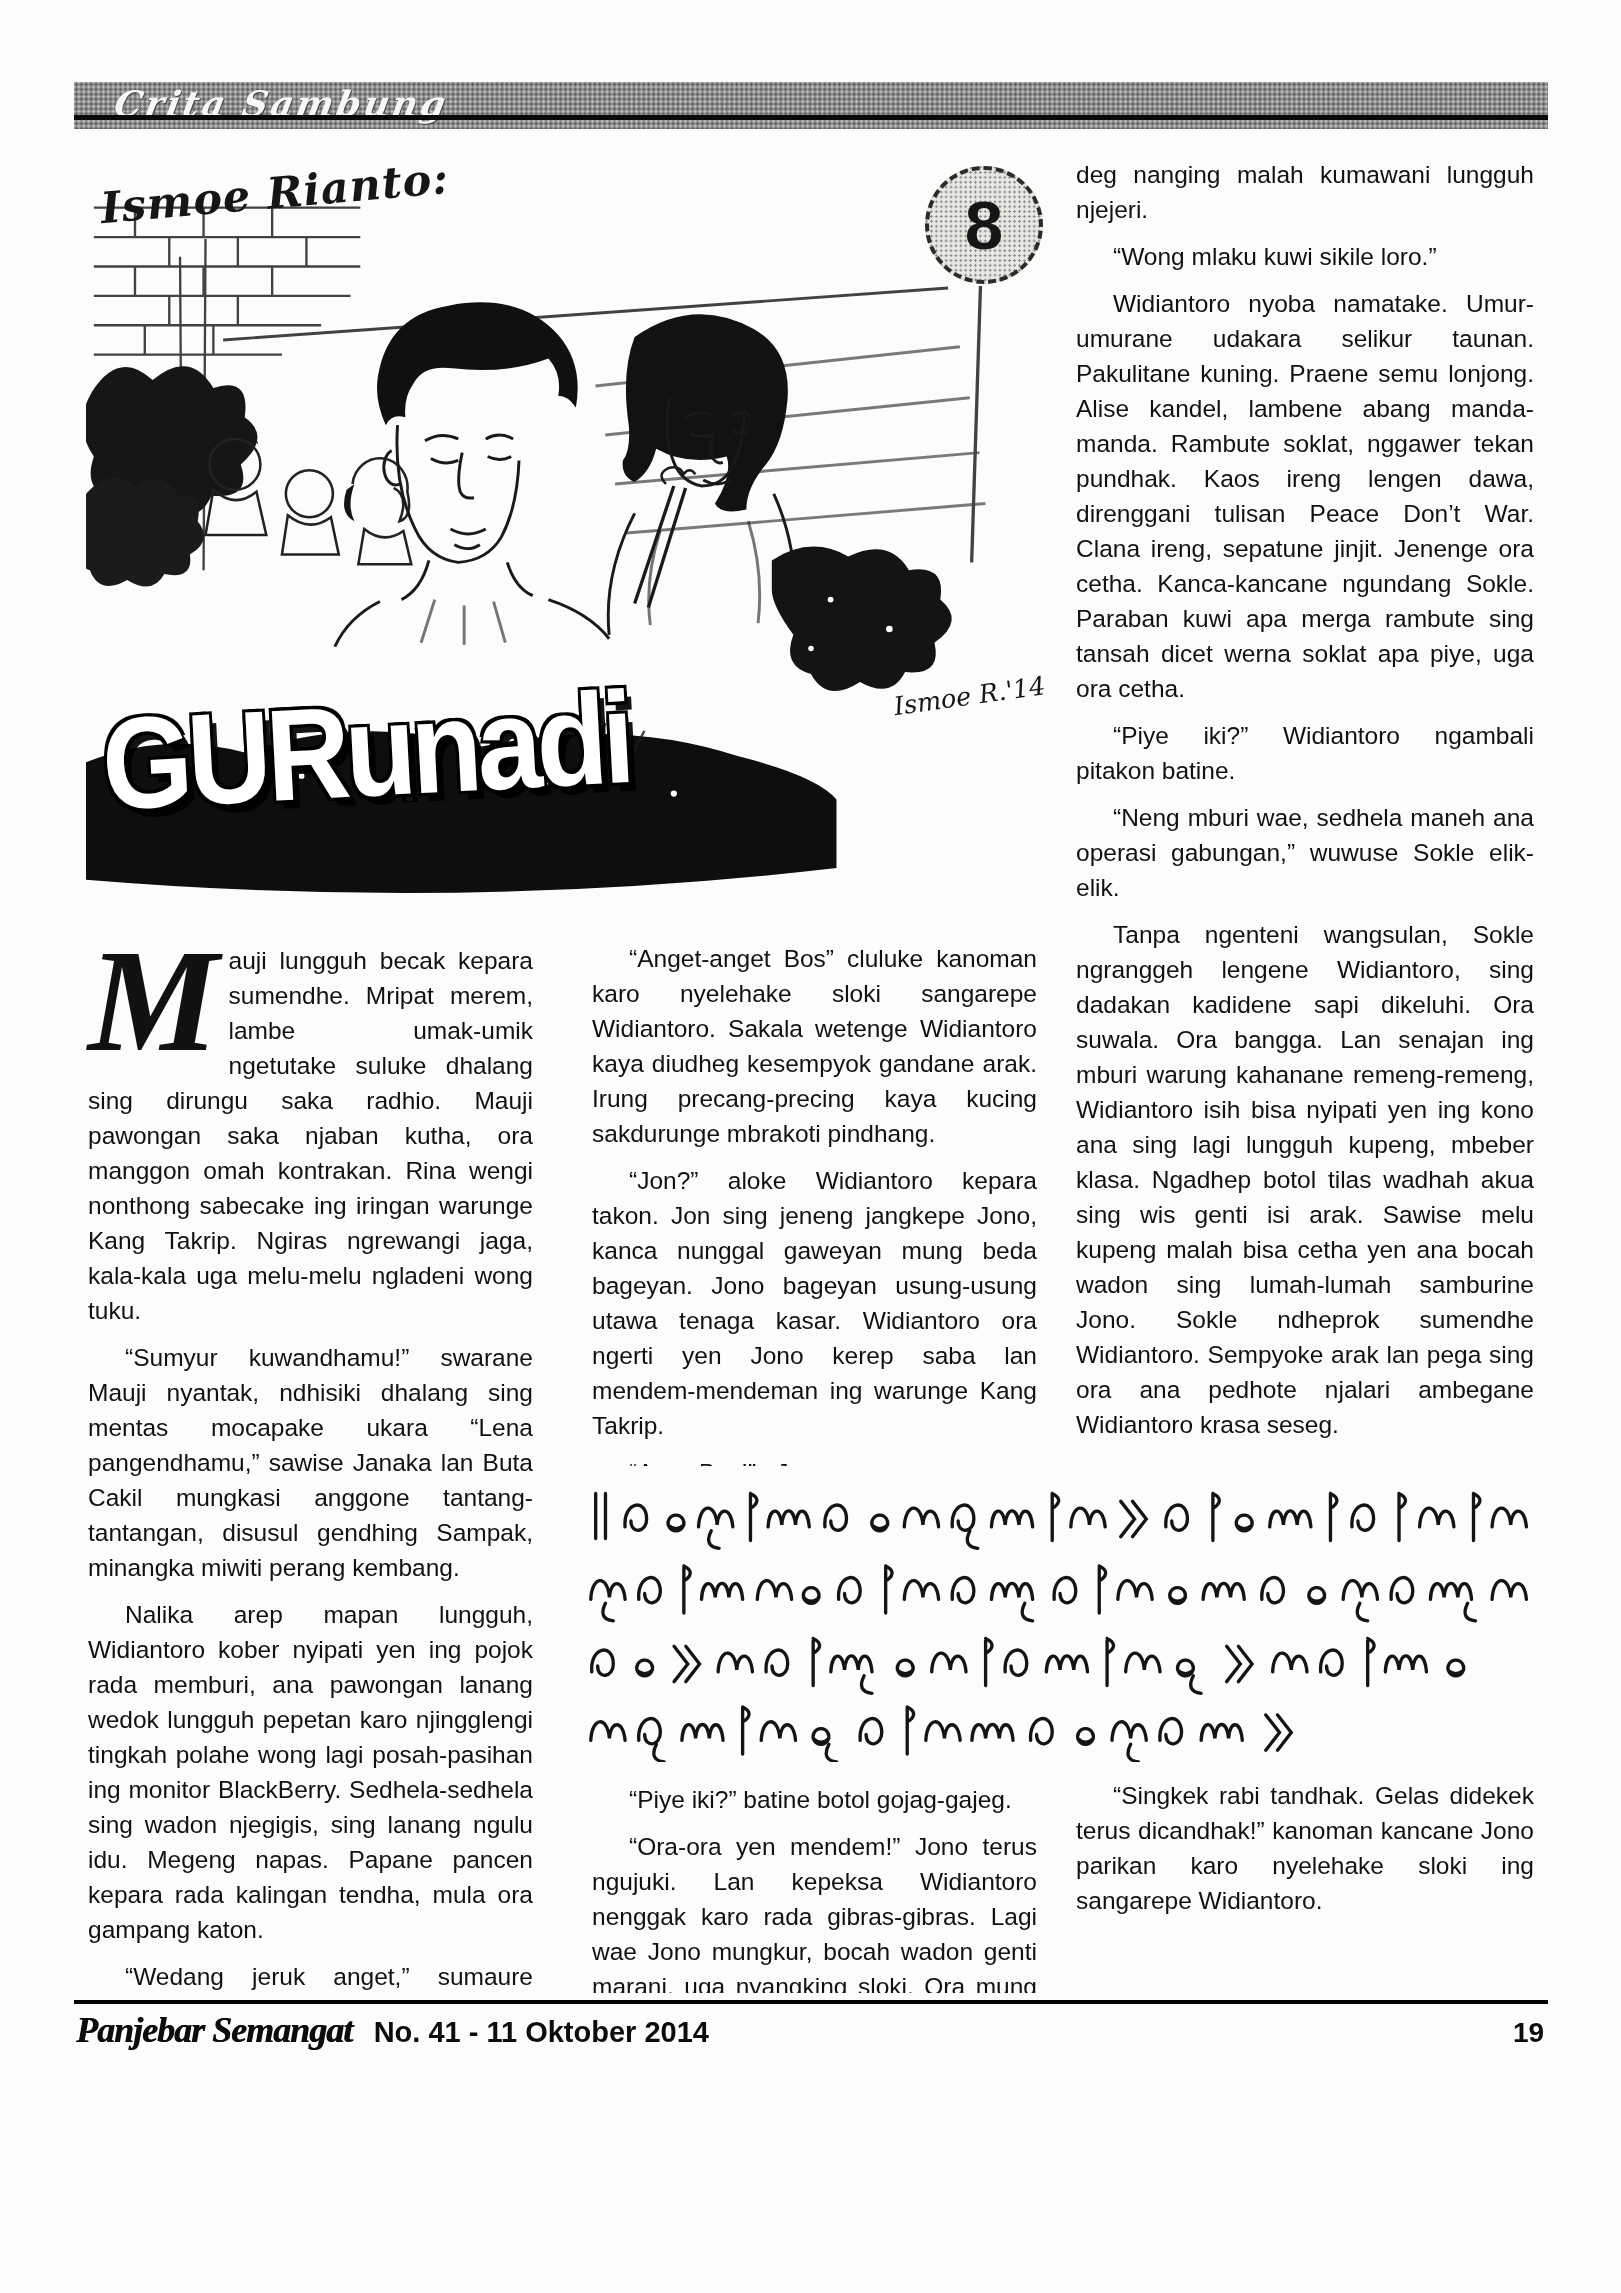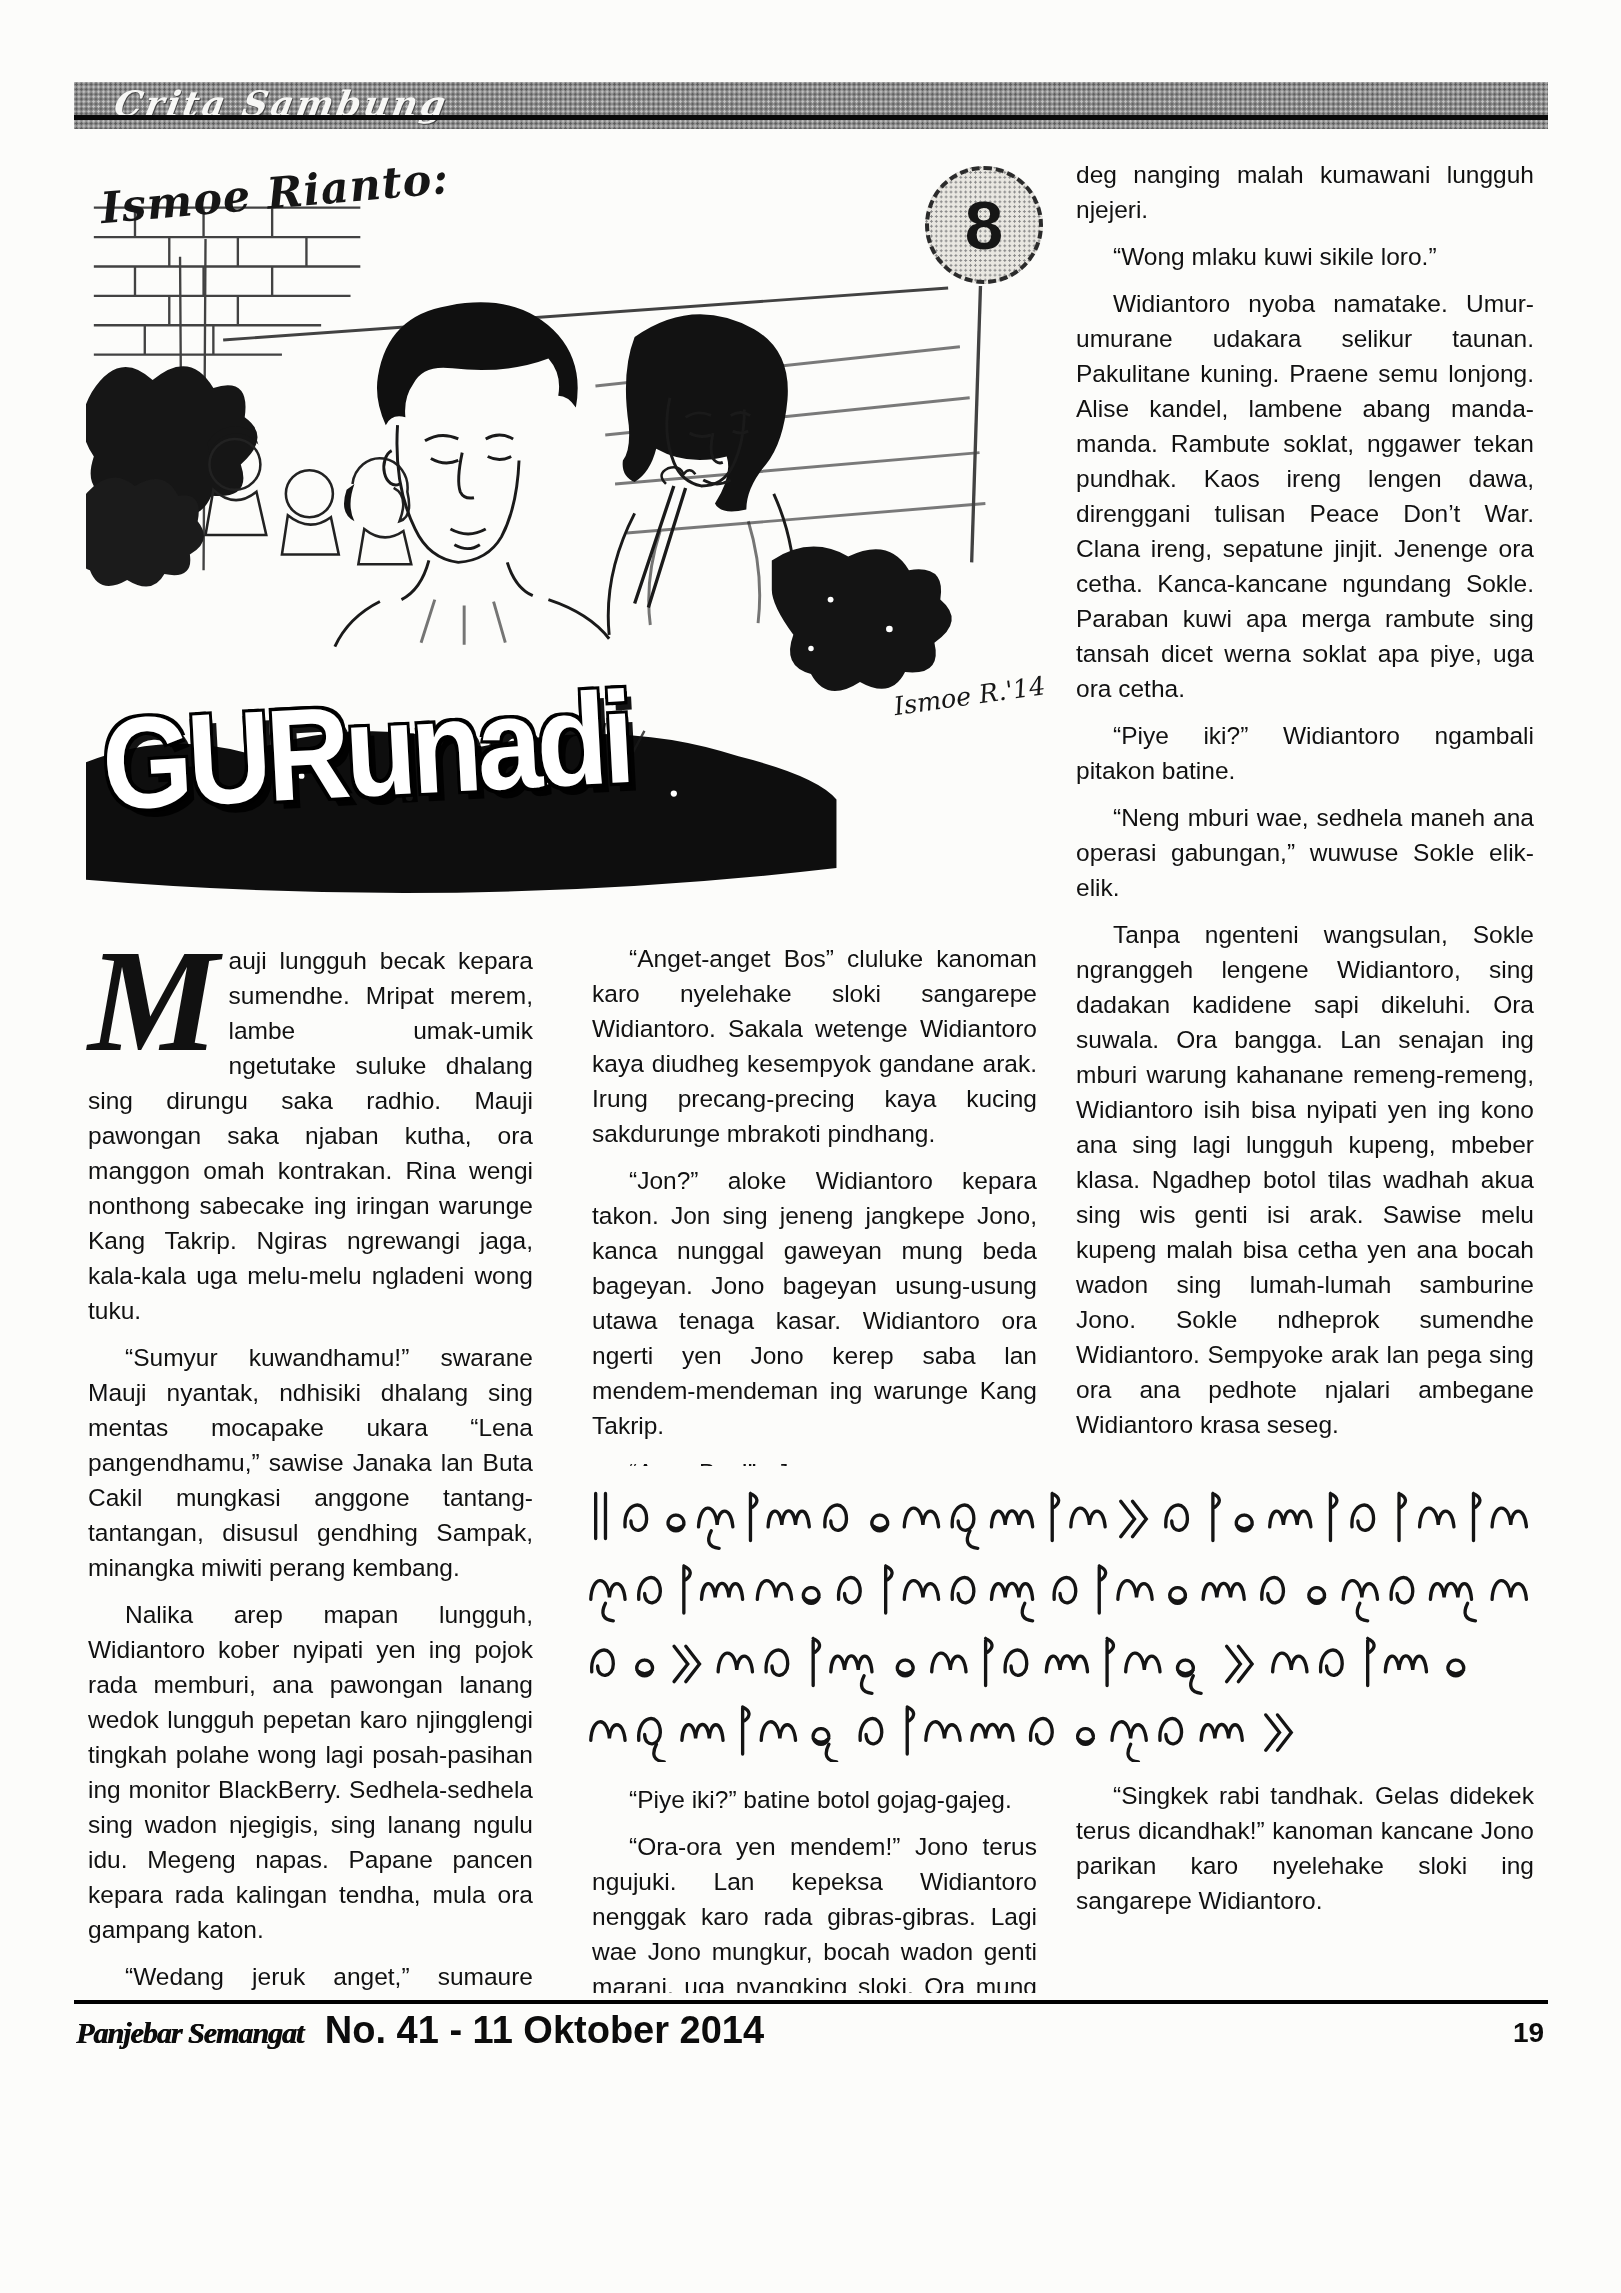--- a/index.html
+++ b/index.html
@@ -39,22 +39,22 @@
   .para{margin:12px;text-indent:37px;}
   .noindent{text-indent:0;}
   .dropcap{float:left;font-family:"Liberation Serif",serif;font-style:italic;font-weight:bold;
            font-size:147px;line-height:100px;margin:7.8px 9.8px 0 0;}
   
   .jablock{position:absolute;left:580px;top:1468px;width:966px;height:294px;}
   
   .rule{position:absolute;left:74px;top:2000px;width:1474px;height:3.9px;background:#000;}
   .footer{position:absolute;left:76px;top:2009px;width:1472px;height:59px;}
   .masthead{font-family:"Liberation Serif",serif;font-weight:bold;font-style:italic;
-            font-size:30px;color:#0c0c0c;letter-spacing:-1px;text-shadow:0.6px 0 0 #0c0c0c;}
-  .issue{font-weight:bold;font-size:38px;margin-left:21.6px;color:#0c0c0c;}
+            font-size:36px;color:#0c0c0c;letter-spacing:-1px;text-shadow:0.6px 0 0 #0c0c0c;}
+  .issue{font-weight:bold;font-size:29px;margin-left:21.6px;color:#0c0c0c;}
   .pageno{position:absolute;right:3.9px;top:7.8px;font-weight:bold;font-size:28px;color:#0c0c0c;}
   .frow{display:flex;align-items:baseline;}
 </style>
 </head>
 <body>
 
 <div class="page">
 
   <div class="band">
     <span class="script">Crita Sambung</span>

